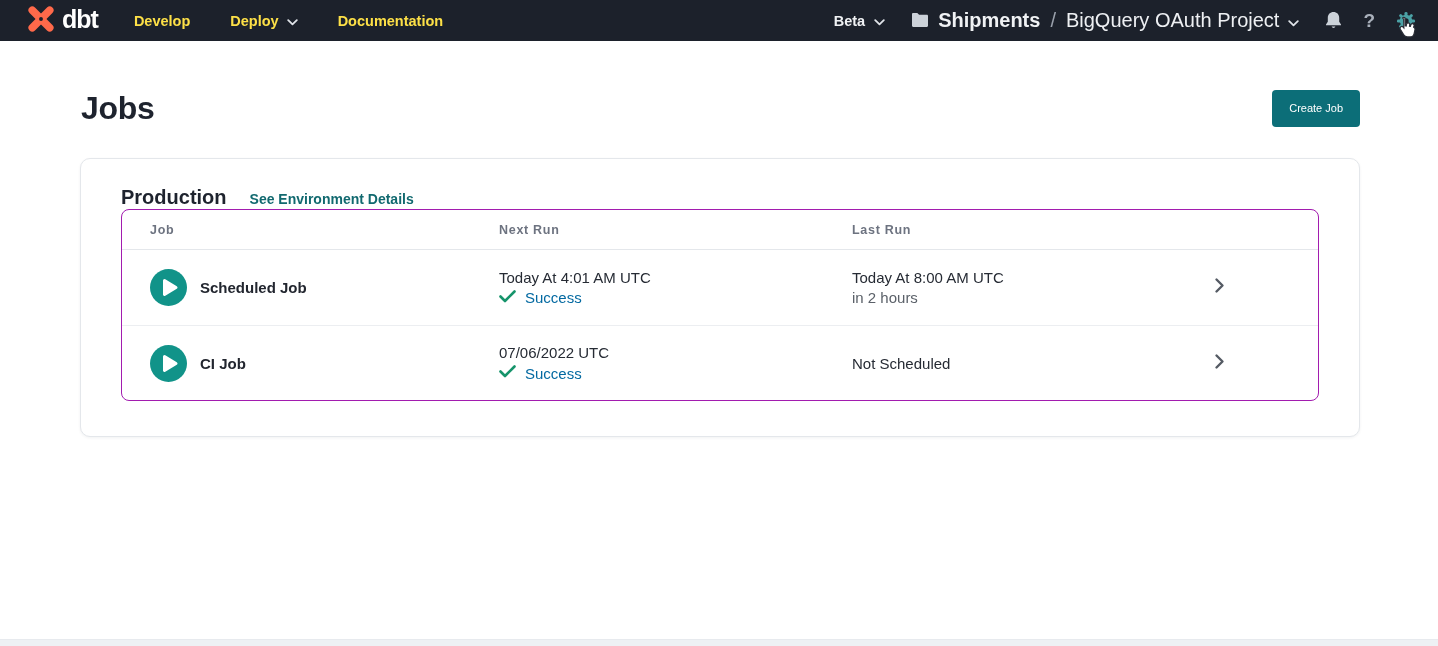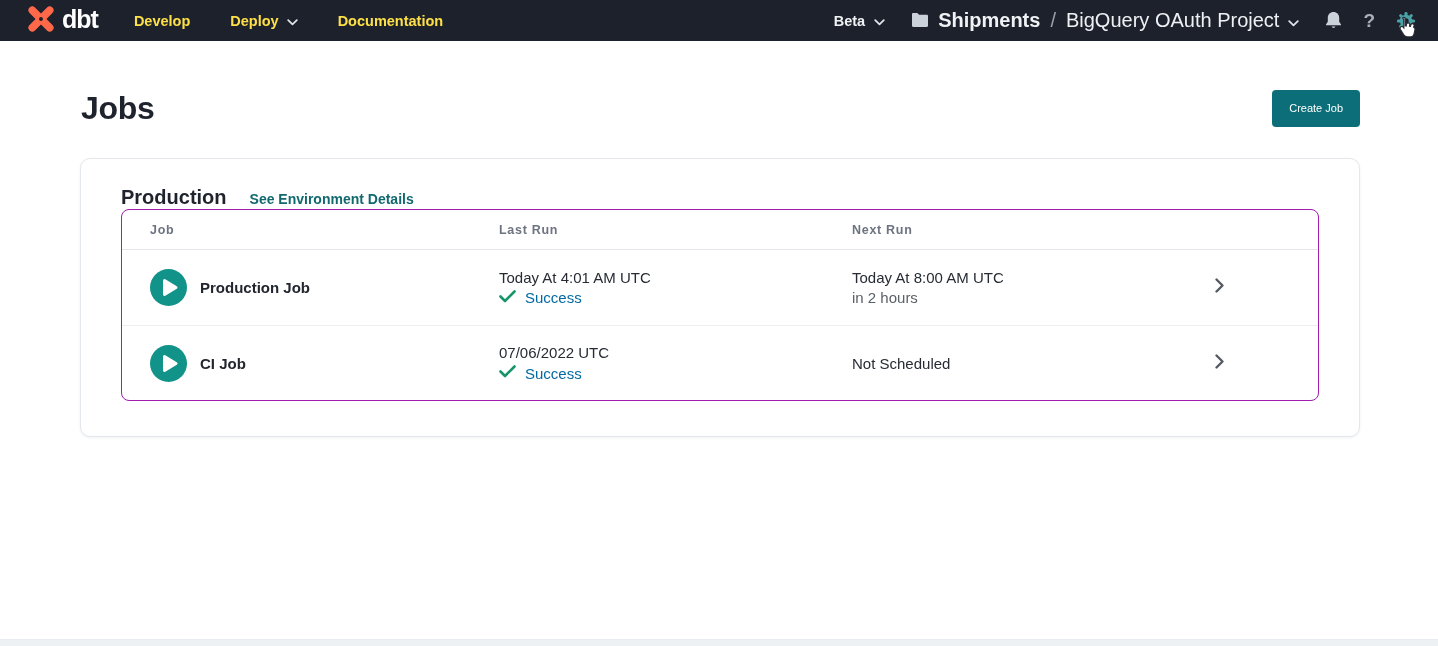--- a/index.html
+++ b/index.html
@@ -176,34 +176,34 @@
 <section class="card">
   <div class="env-head">
     <span class="env-name">Production</span>
     <a class="env-link">See Environment Details</a>
   </div>
 
   <div class="jobs-table">
 
     <div class="t-row t-head">
       <span class="col">Job</span>
+      <span class="col">Next Run</span>
       <span class="col">Last Run</span>
-      <span class="col">Next Run</span>
       <span class="col"></span>
     </div>
 
     <div class="t-row t-body">
       <div class="job-cell">
         <span class="play-btn">
           <svg width="37" height="37" viewBox="0 0 37 37">
             <circle cx="18.5" cy="18.5" r="18.5" fill="#119389"></circle>
             <path d="M14.5 11.5 L26 18.5 L14.5 25.5 Z" fill="#fff" stroke="#fff" stroke-width="3" stroke-linejoin="round"></path>
           </svg>
         </span>
-        <span class="job-name">Production Job</span>
+        <span class="job-name">Scheduled Job</span>
       </div>
       <div class="run-cell">
         <span class="run-time">Today At 4:01 AM UTC</span>
         <span class="status-line">
           <span>
             <svg width="17" height="13" viewBox="0 0 17 13" fill="none">
                 <path d="M1.5 6.5 L6 11 L15.5 1.5" stroke="#16946b" stroke-width="2.6" stroke-linecap="round" stroke-linejoin="round"></path>
               </svg>
           </span>
           <span class="status-label">Success</span>

